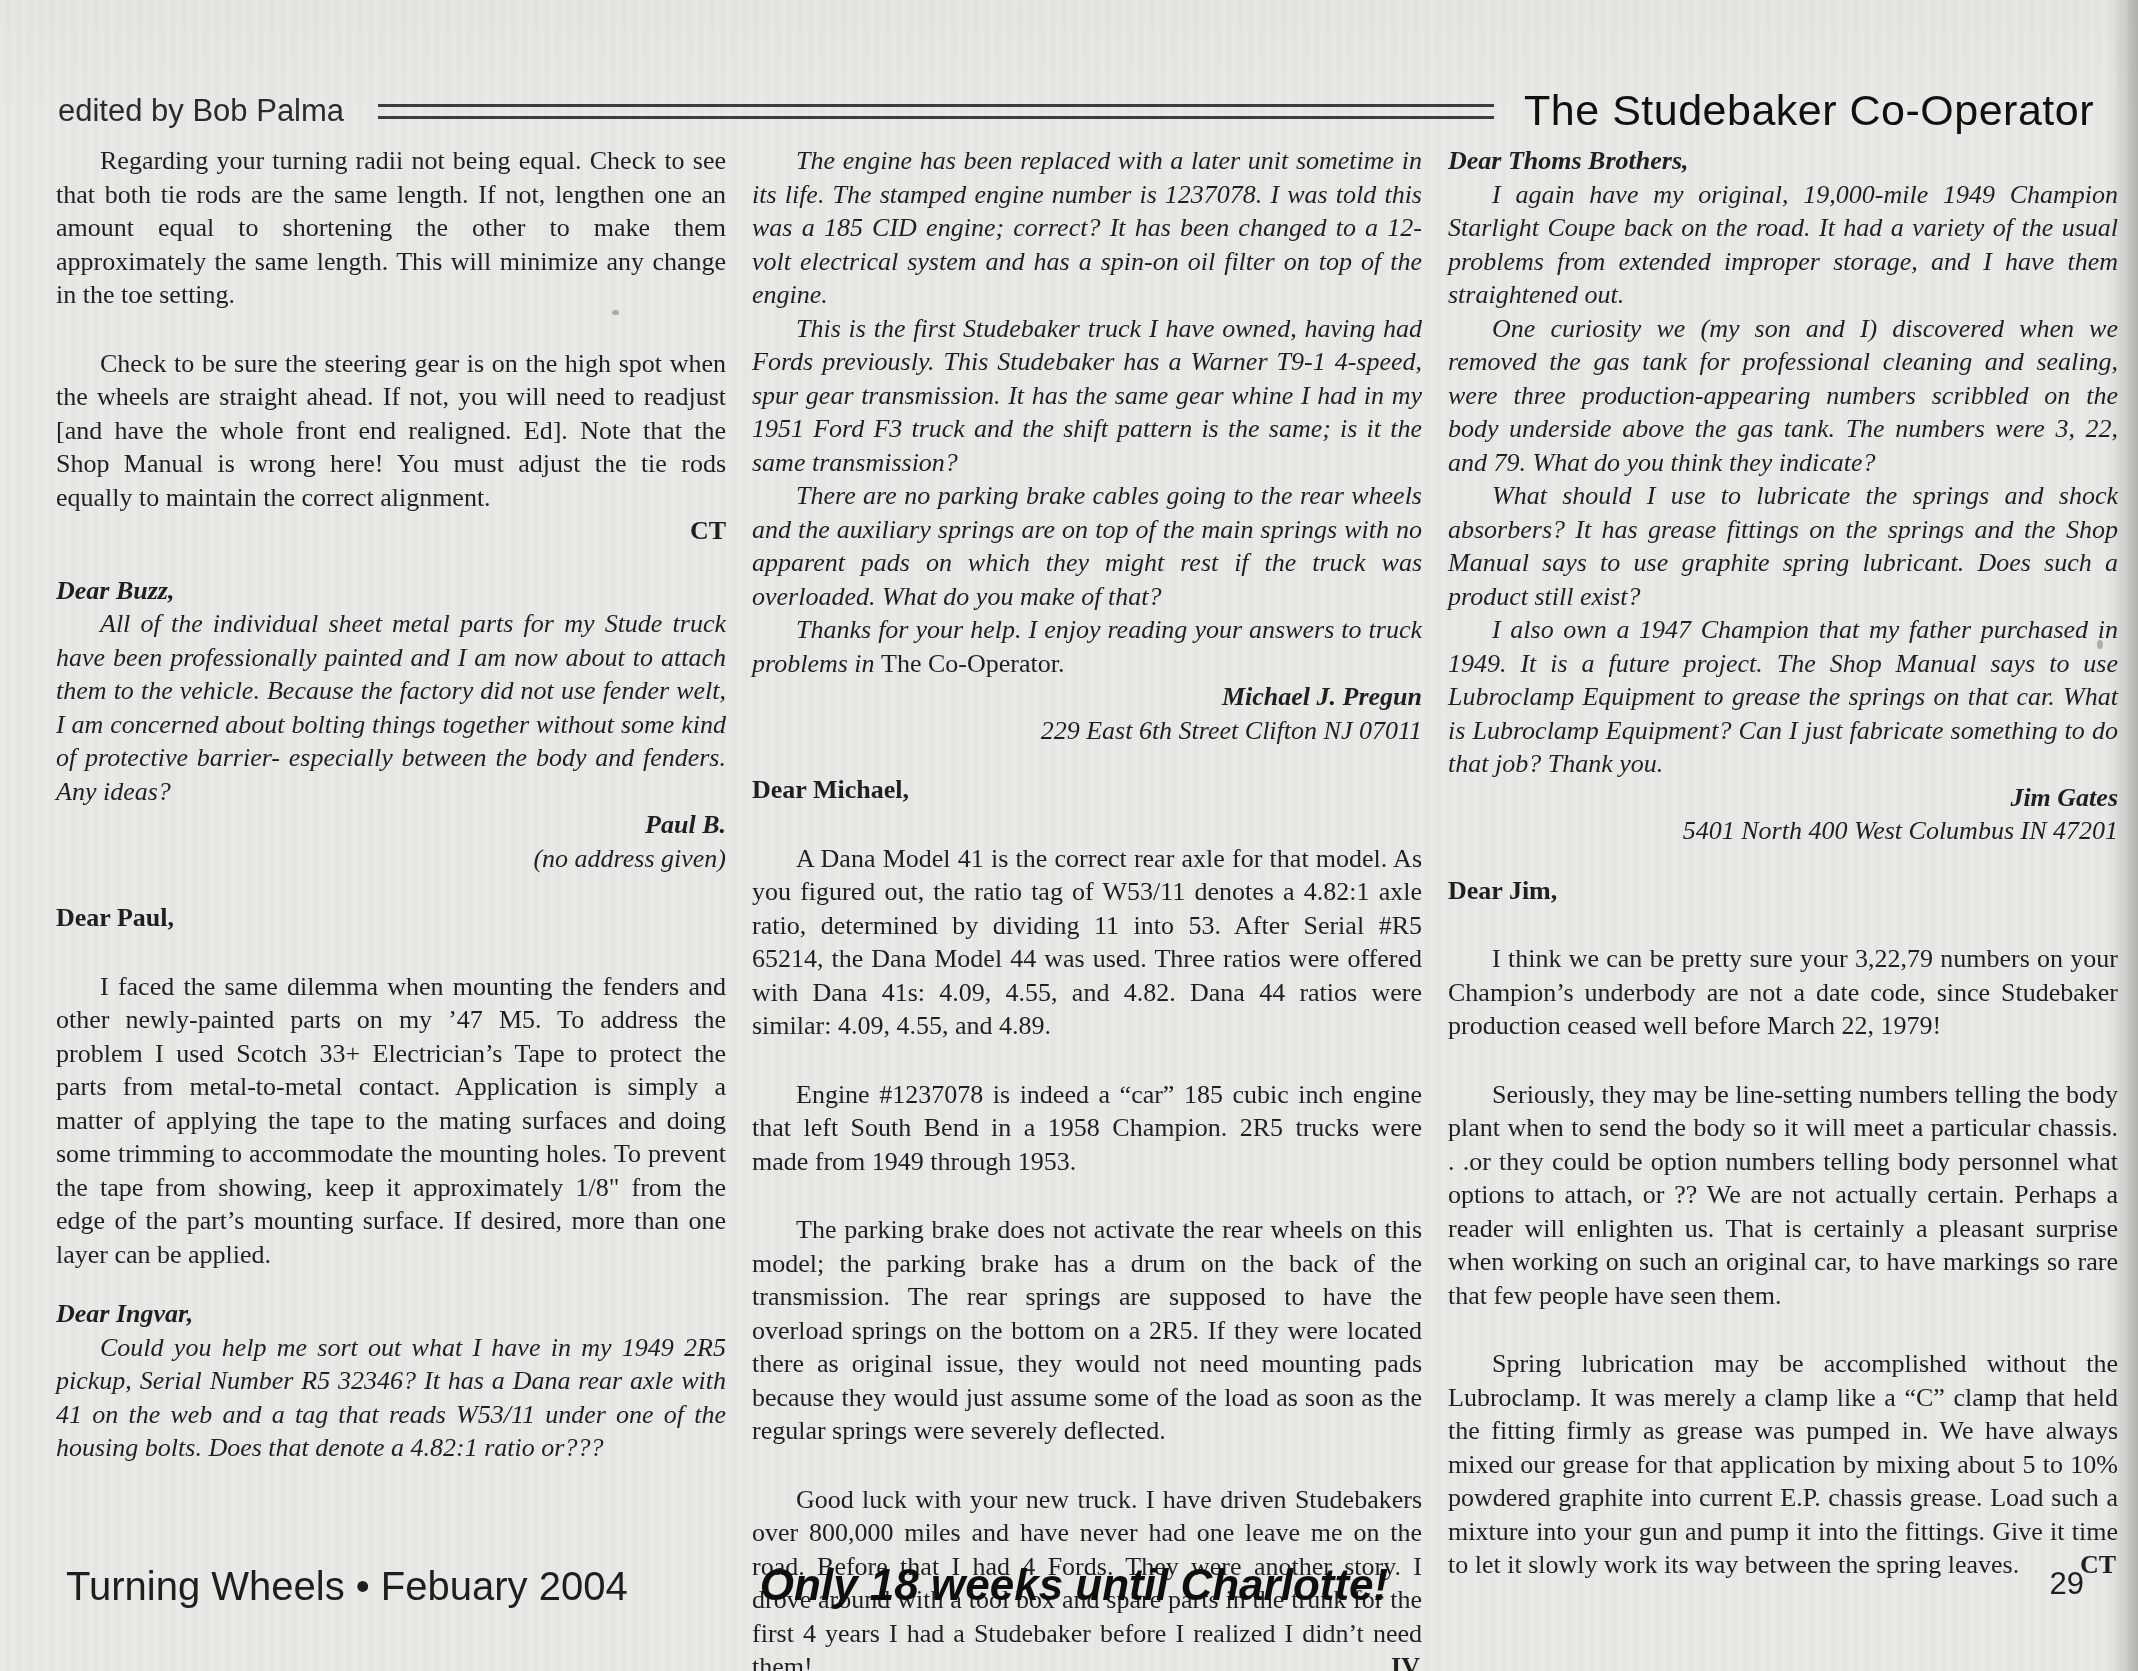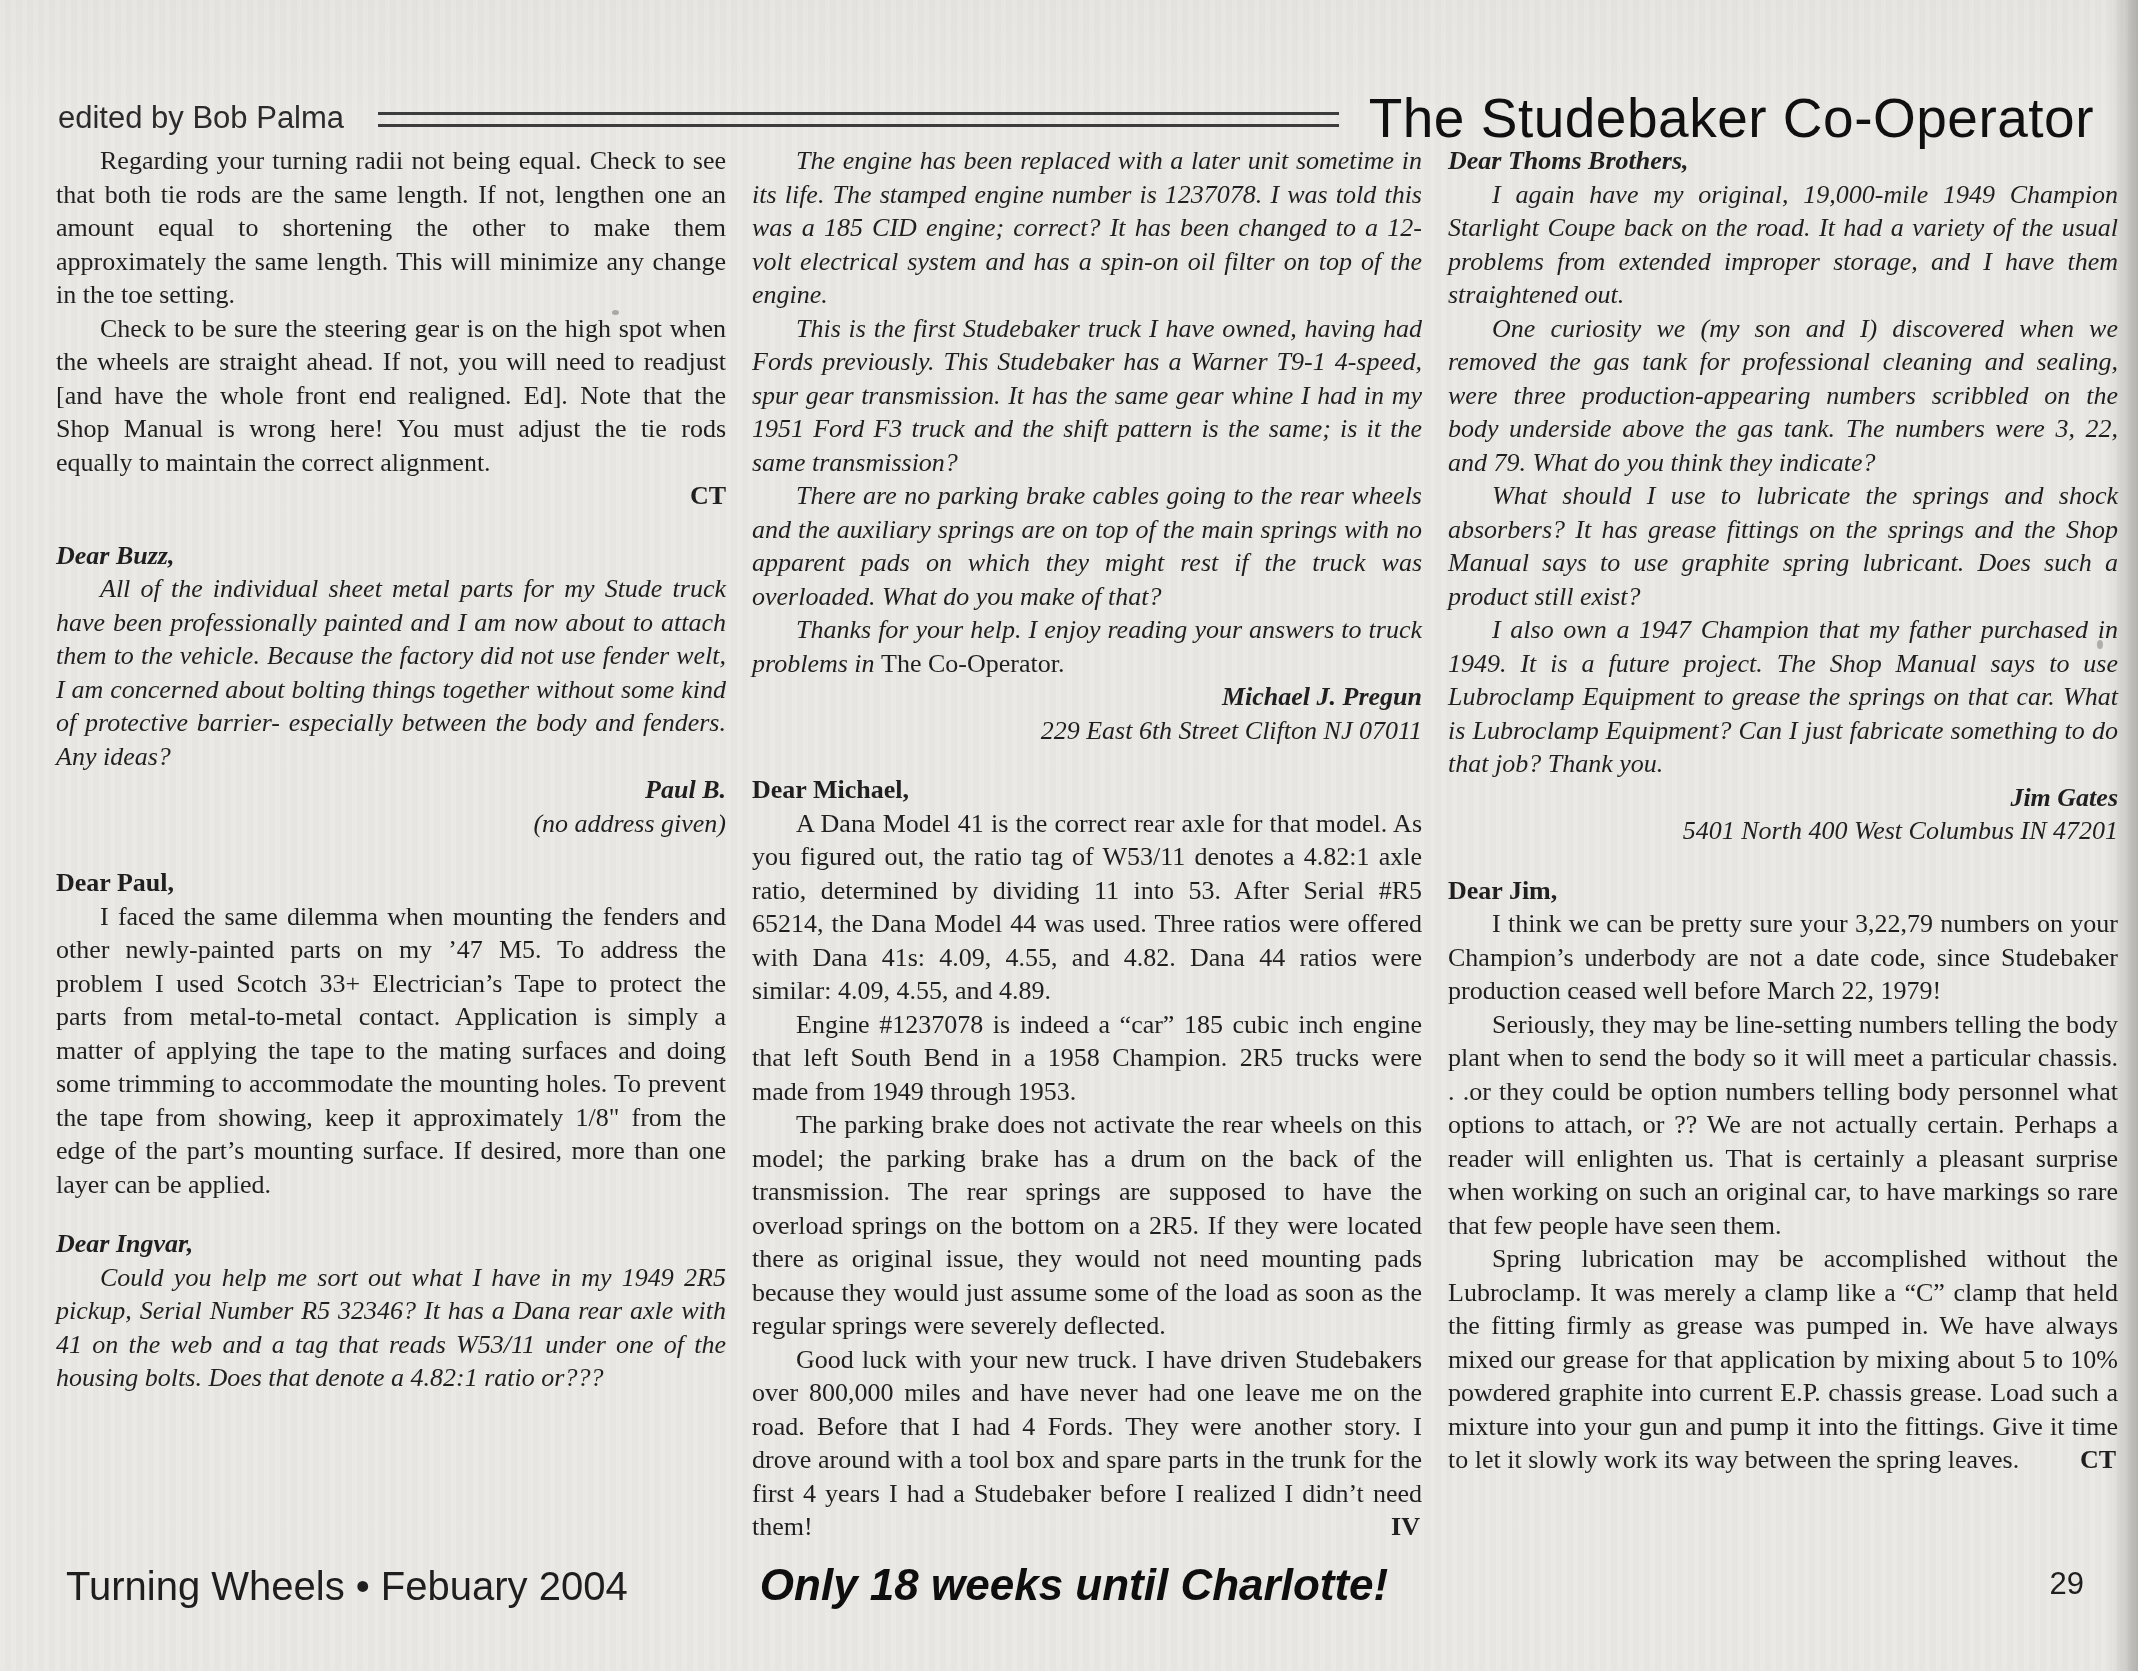--- a/index.html
+++ b/index.html
@@ -38,36 +38,36 @@
     font-family:"Liberation Sans", sans-serif;
     font-size:31px; color:#2b2b2b; white-space:nowrap;text-align:center;
   }
   .rule{
     flex:1; height:9px; align-self:center;
     border-top:3px solid #3c3c3c; border-bottom:3px solid #3c3c3c;
     margin:2px 30px 0 34px;
   }
   .masthead{
     font-family:"Liberation Sans", sans-serif;
-    font-size:55px; color:#101010; white-space:nowrap; letter-spacing:.5px;
+    font-size:43px; color:#101010; white-space:nowrap; letter-spacing:.5px;
   }
 
   
   .cols{
     position:absolute; left:56px; top:144px; width:2054px;
     display:flex; gap:26px;
   }
   .col{ width:670px; flex:0 0 670px; }
 
   .para{
     margin:0; text-indent:44px; text-align:justify;
     font-size:26px; line-height:33.5px;
   }
   .it{ font-style:italic; }
-  .rm{ font-style:normal; }
+  .rm{ font-style:normal;margin-top:35px; }
   .salut{
     font-size:26px; line-height:33.5px; font-weight:bold;
     margin:26px 0 0 0;
   }
   .col > :first-child{ margin-top:0; }
   .sig-line{
     margin:0; text-align:right;
     font-size:26px; line-height:33.5px;
   }
   .sig-bold{ font-weight:bold; }

